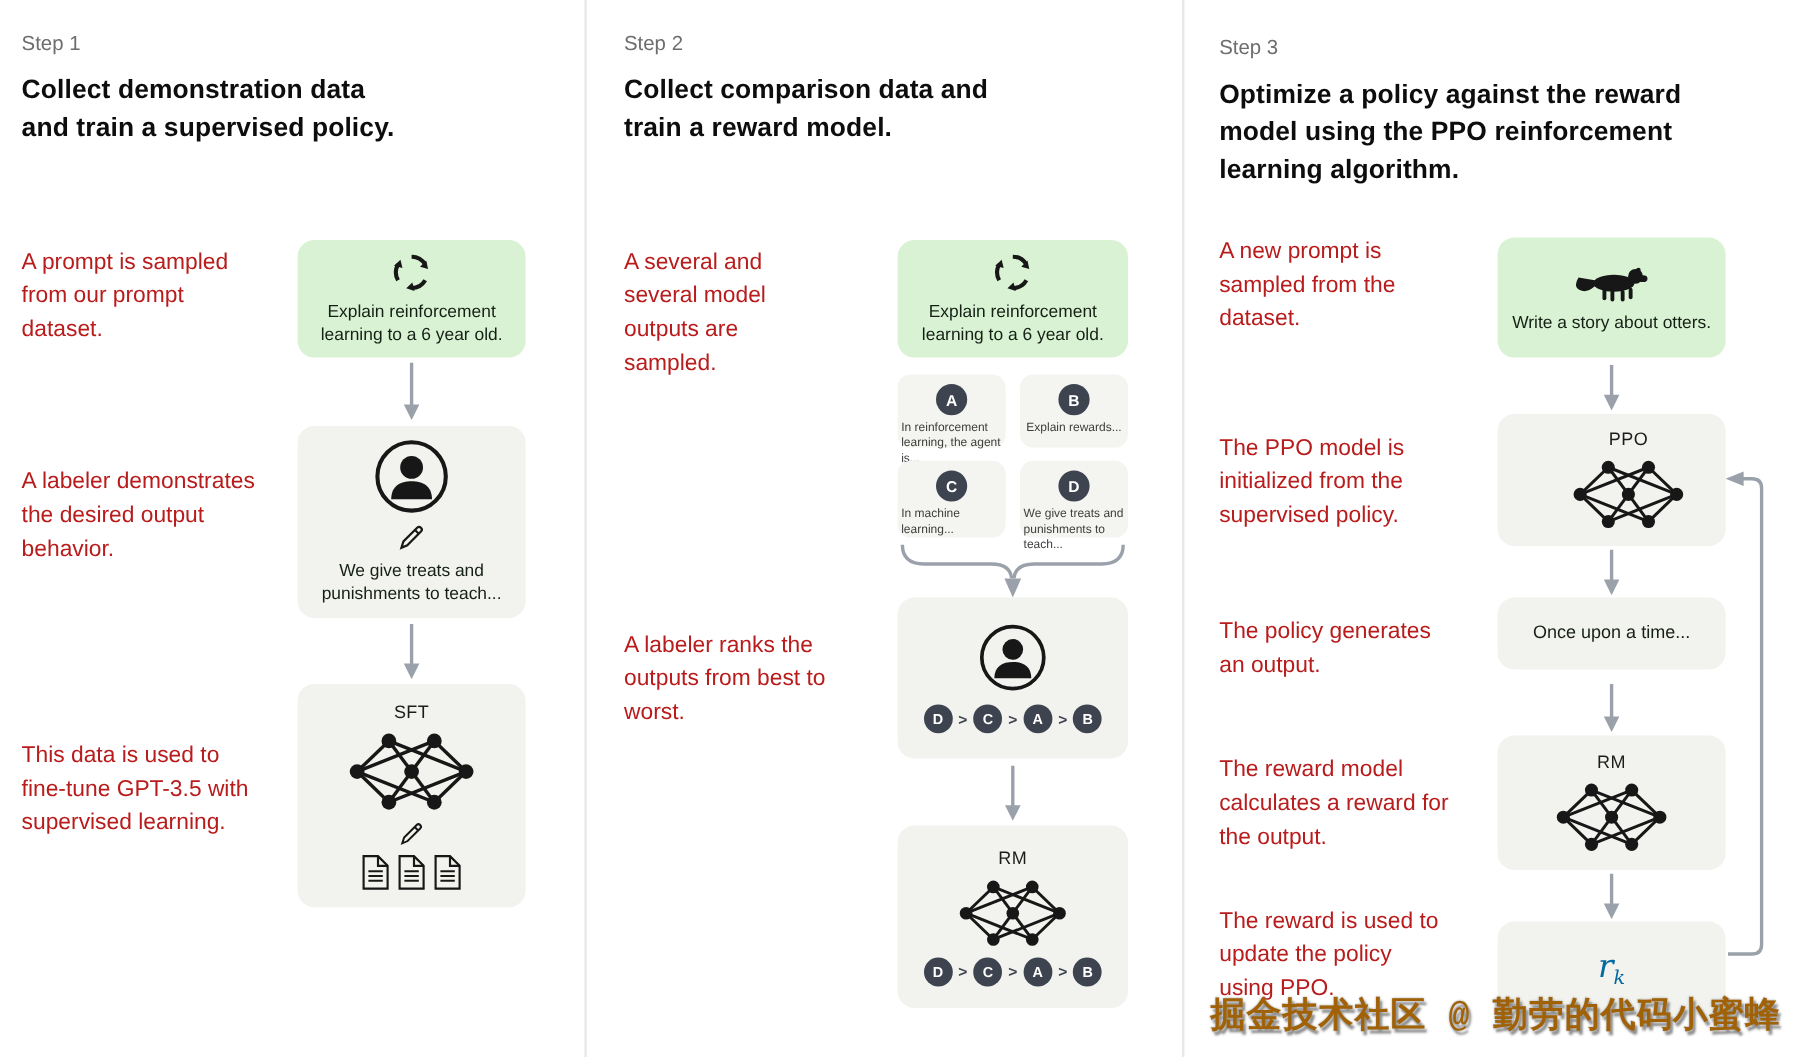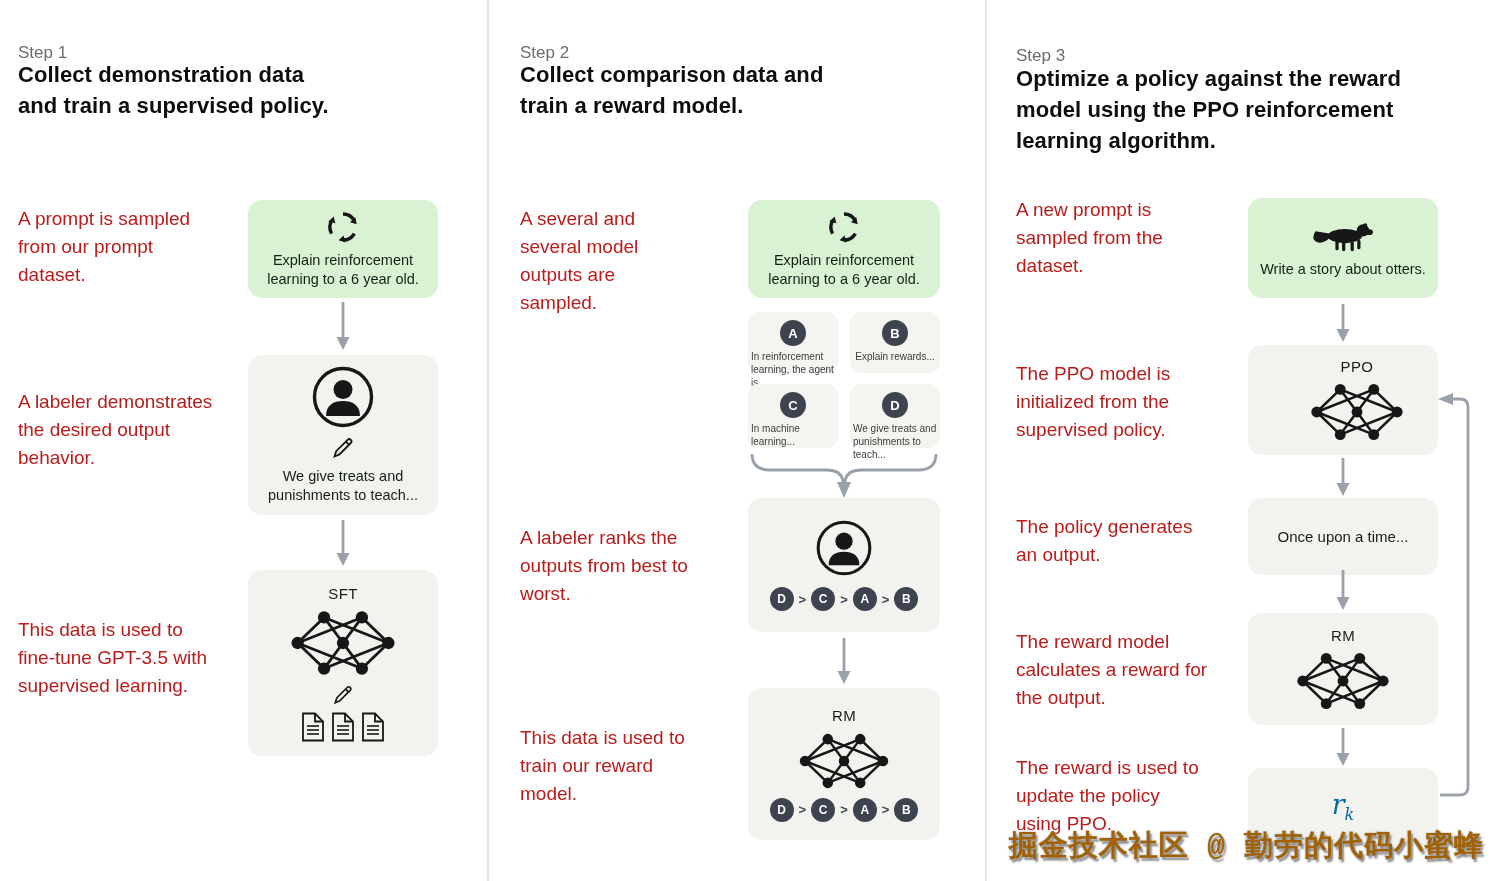--- a/index.html
+++ b/index.html
@@ -8,21 +8,21 @@
     --card:#f4f4f0;
     --badge:#3d4450;
     --arrow:#9aa1ab;
     --ink:#161616;
   }
   *{box-sizing:border-box;margin:0;padding:0;}
   html,body{width:1500px;height:881px;background:#fff;overflow:hidden;
     font-family:"Liberation Sans","DejaVu Sans",sans-serif;color:var(--ink);}
   .canvas{position:relative;width:1500px;height:881px;background:#fff;}
   .col-divider{position:absolute;top:0;bottom:0;width:1.5px;background:#e8e8e5;}
-  .step-label{position:absolute;font-size:17px;color:#6d6d6d;margin-top:16px;}
+  .step-label{position:absolute;font-size:17px;color:#6d6d6d;}
   .heading{position:absolute;font-size:22px;font-weight:700;color:#0d0d0d;line-height:1.4;letter-spacing:.1px;}
   .caption{position:absolute;font-size:19px;line-height:1.47;color:#b91c1c;}
   .box{position:absolute;border-radius:14px;display:flex;flex-direction:column;align-items:center;justify-content:center;text-align:center;}
   .box.green{background:var(--green);}
   .box.gray{background:var(--graybox);}
   .box-text{font-size:14.5px;line-height:1.32;color:#152015;max-width:172px;}
   .model-label{font-size:15px;color:#1c1c1c;letter-spacing:.4px;}
   .card{position:absolute;background:var(--card);border-radius:11px;display:flex;flex-direction:column;align-items:center;padding-top:8px;gap:5px;}
   .card-text{font-size:10px;line-height:1.28;color:#3d3d3d;text-align:left;max-width:84px;}
   .badge{width:26px;height:26px;border-radius:50%;background:var(--badge);color:#fff;font-weight:700;font-size:13px;display:flex;align-items:center;justify-content:center;flex:0 0 auto;}
@@ -216,21 +216,20 @@
       <span class="rank-sep">&gt;</span>
       <div class="rank-badge">B</div>
     </div>
   </div>
 
   <svg class="abs" style="left:835px;top:638px;" width="18" height="46">
     <line class="arrow-line" x1="9" y1="0" x2="9" y2="34"></line>
     <polygon class="arrow-head" points="2.5,33 15.5,33 9,46"></polygon>
   </svg>
 
-  <div class="caption" style="left:520px;top:724px;width:165px;">This data is used to train our reward model.</div>
 
   <div class="box gray" style="left:748px;top:688px;width:192px;height:152px;gap:7px;padding:8px 0;">
     <div class="model-label">RM</div>
     <svg width="94" height="60" viewBox="0 0 112 74">
       <g class="ink-stroke" stroke-width="3">
         <line x1="36" y1="10" x2="8" y2="37"></line>
           <line x1="36" y1="10" x2="56" y2="37"></line>
           <line x1="36" y1="10" x2="104" y2="37"></line>
         <line x1="76" y1="10" x2="8" y2="37"></line>
           <line x1="76" y1="10" x2="56" y2="37"></line>
@@ -319,21 +318,21 @@
     </svg>
   </div>
 
   <svg class="abs" style="left:1334px;top:458px;" width="18" height="38">
     <line class="arrow-line" x1="9" y1="0" x2="9" y2="26"></line>
     <polygon class="arrow-head" points="2.5,25 15.5,25 9,38"></polygon>
   </svg>
 
   <div class="caption" style="left:1016px;top:513px;width:195px;">The policy generates an output.</div>
 
-  <div class="box gray" style="left:1248px;top:498px;width:190px;height:77px;">
+  <div class="box gray" style="left:1248px;top:498px;width:190px;height:60px;">
     <div class="box-text" style="font-size:15px;">Once upon a time...</div>
   </div>
 
   <svg class="abs" style="left:1334px;top:570px;" width="18" height="40">
     <line class="arrow-line" x1="9" y1="0" x2="9" y2="28"></line>
     <polygon class="arrow-head" points="2.5,27 15.5,27 9,40"></polygon>
   </svg>
 
   <div class="caption" style="left:1016px;top:628px;width:200px;">The reward model calculates a reward for the output.</div>
 

